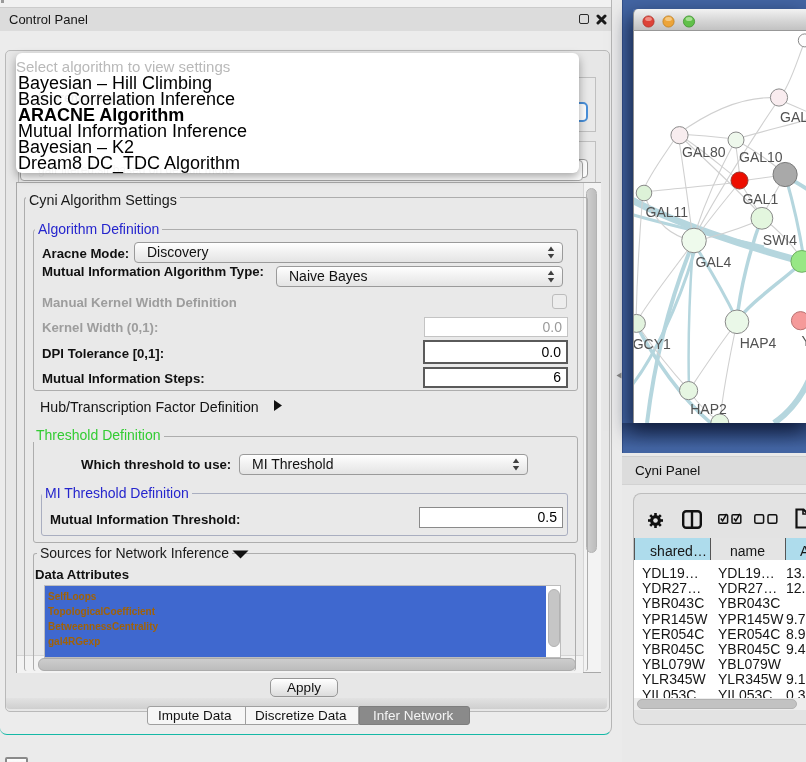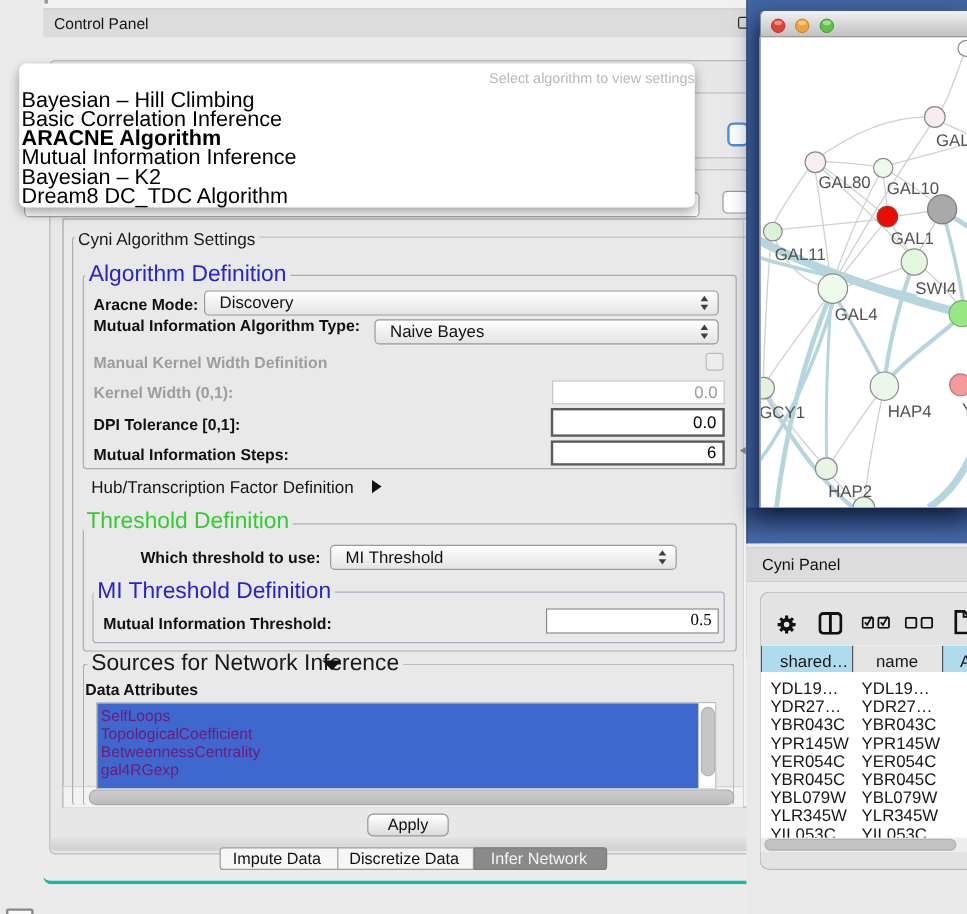--- a/index.html
+++ b/index.html
@@ -9,26 +9,26 @@
 .b{font-weight:bold;}
 
 .lbl{font-size:13.2px;font-weight:bold;color:#111;}
 .lbl.gray{color:#9d9d9d;}
 .field{position:absolute;background:#fff;border:1px solid #9f9f9f;font-size:14px;text-align:right;padding-right:5px;box-sizing:border-box;}
 .combo{position:absolute;box-sizing:border-box;border:1px solid #9a9a9a;border-radius:4px;
  background:linear-gradient(#ffffff,#f2f2f2 45%,#e4e4e4);font-size:14px;color:#111;}
 .combo .ct{position:absolute;left:12px;top:1px;}
 .combo .arr{position:absolute;right:7px;top:3px;width:8px;height:13px;}
 .gbox{position:absolute;border:1px solid #adadad;border-radius:3px;box-sizing:border-box;}
-.gtitle{position:absolute;background:#e9e9e9;padding:0 3px;font-size:19px;font-weight:normal;line-height:14px;color:#1a1a1a;}
+.gtitle{position:absolute;background:#e9e9e9;padding:0 3px;font-size:14px;font-weight:normal;line-height:14px;color:#1a1a1a;}
 </style>
 </head>
 <body>
 
-<div class="abs" id="cpwin" style="left:0;top:0;width:611px;height:734px;background:#ececec;border-right:1px solid #b5b5b5;border-bottom:3px solid #14b8a6;border-bottom-right-radius:8px;border-bottom-left-radius:7px;margin-left:36px;">
+<div class="abs" id="cpwin" style="left:0;top:0;width:611px;height:734px;background:#ececec;border-right:1px solid #b5b5b5;border-bottom:1px solid #14b8a6;border-bottom-right-radius:8px;border-bottom-left-radius:7px;">
 
   <div class="abs" style="left:0;top:0;width:611px;height:7px;background:#f1f1f1;"></div>
   <div class="abs" style="left:1px;top:0;width:3px;height:3px;background:#9a9a9a;"></div>
   <div class="abs" style="left:0;top:7px;width:611px;height:24px;background:#dcdcdc;border-top:1px solid #cbcbcb;box-sizing:border-box;"></div>
   <div class="abs" style="left:9px;top:12px;font-size:13px;color:#161616;">Control Panel</div>
   <div class="abs" style="left:579px;top:14px;width:10px;height:10px;border:1.8px solid #2a2a2a;border-radius:2px;box-sizing:border-box;"></div>
   <svg class="abs" style="left:596px;top:14px;" width="11" height="11" viewBox="0 0 11 11">
     <path d="M2 2 L9 9 M9 2 L2 9" stroke="#1a1a1a" stroke-width="3" stroke-linecap="round"></path>
   </svg>
 
@@ -99,51 +99,51 @@
     <span class="ct">MI Threshold</span>
     <svg class="arr" viewBox="0 0 8 13">
         <path d="M4 0.5 L7.2 5 L0.8 5 Z" fill="#3f3f3f"></path>
         <path d="M4 12.5 L7.2 8 L0.8 8 Z" fill="#3f3f3f"></path>
       </svg>
   </div>
 
   <div class="gbox" style="left:41px;top:493px;width:527px;height:43px;border-color:#a9aec0;"></div>
   <div class="gtitle" style="left:42px;top:486px;color:#2525cd;">MI Threshold Definition</div>
   <div class="abs lbl" style="left:50px;top:512px;">Mutual Information Threshold:</div>
-  <div class="field" style="left:419px;top:507px;width:144px;height:21px;border-color:#8a8a8a;color:#000;line-height:19px;font-family:Liberation Serif, serif;">0.5</div>
+  <div class="field" style="left:419px;top:507px;width:144px;height:21px;border-color:#8a8a8a;color:#000;line-height:19px;">0.5</div>
 
   <div class="gbox" style="left:33px;top:553px;width:543px;height:118px;border-bottom:none;"></div>
   <div class="gtitle" style="left:37px;top:546px;">Sources for Network Inference</div>
   <svg class="abs" style="left:232px;top:550px;z-index:3;" width="17" height="9" viewBox="0 0 17 9">
       <path d="M0.5 0.5 L16.5 0.5 L8.5 8.5 Z" fill="#111"></path>
     </svg>
 
   <div class="abs lbl" style="left:35px;top:567px;">Data Attributes</div>
   <div class="abs" style="left:44px;top:585px;width:515px;height:71px;background:#ffffff;border:1px solid #bdbdbd;overflow:hidden;">
     <div class="abs" style="left:0;top:0;width:501px;height:71px;background:#3f68cf;"></div>
-    <div class="abs" style="left:3px;top:3px;font-size:13px;line-height:15px;color:#701a75;">SelfLoops<br>TopologicalCoefficient<br>BetweennessCentrality<br>gal4RGexp</div>
+    <div class="abs" style="left:3px;top:3px;font-size:10px;line-height:15px;color:#a16207;font-weight:bold;">SelfLoops<br>TopologicalCoefficient<br>BetweennessCentrality<br>gal4RGexp</div>
     <div class="abs" style="left:503px;top:3px;width:10px;height:56px;background:#c6c6c6;border:1px solid #b2b2b2;border-radius:6px;"></div>
   </div>
 
   <div class="abs" style="left:270px;top:678px;width:68px;height:19px;border:1px solid #979797;border-radius:5px;background:linear-gradient(#ffffff,#dcdcdc);box-sizing:border-box;text-align:center;font-size:13.5px;color:#111;line-height:17px;">Apply</div>
 
   <div class="abs" style="left:147px;top:706px;width:323px;height:19px;font-size:13.5px;">
     <div class="abs" style="left:0;top:0;width:212px;height:19px;background:#f6f6f6;border:1px solid #9f9f9f;border-radius:3px 0 0 3px;box-sizing:border-box;"></div>
     <div class="abs" style="left:98px;top:0;width:1px;height:19px;background:#9f9f9f;"></div>
     <div class="abs" style="left:212px;top:0;width:111px;height:19px;background:#8a8a8a;border:1px solid #7e7e7e;border-radius:0 3px 3px 0;box-sizing:border-box;"></div>
     <span class="abs" style="left:11px;top:2px;color:#111;">Impute Data</span>
     <span class="abs" style="left:108px;top:2px;color:#111;">Discretize Data</span>
     <span class="abs" style="left:226px;top:2px;color:#f4f4f4;">Infer Network</span>
   </div>
 </div>
 
 <div class="abs" style="left:20px;top:160px;width:561px;height:19px;background:#ffffff;border:1px solid #a8a8a8;border-radius:4px;z-index:5;"></div>
 
 <div class="abs" style="left:16px;top:53px;width:563px;height:120px;background:#ffffff;border-radius:6px;box-shadow:0 4px 10px rgba(0,0,0,0.35);z-index:30;">
-  <div class="abs" style="left:0;top:5px;width:563px;text-align:right;font-size:12px;color:#b9b9b9;">Select algorithm to view settings</div>
+  <div class="abs" style="left:0;top:5px;width:563px;text-align:left;font-size:15px;color:#b9b9b9;">Select algorithm to view settings</div>
   <div class="abs" style="left:22px;top:38px;font-size:12px;color:#000;opacity:0.06;font-weight:bold;">Inference Algorithm</div>
   <div class="abs" style="left:22px;top:110px;font-size:12px;color:#000;opacity:0.04;">galFiltered.sif based on default mode</div>
   <div class="abs" style="left:2px;top:22px;font-size:18px;line-height:16px;color:#000;">
     Bayesian – Hill Climbing<br>
     Basic Correlation Inference<br>
     <span class="b">ARACNE Algorithm</span><br>
     Mutual Information Inference<br>
     Bayesian – K2<br>
     Dream8 DC_TDC Algorithm
   </div>
@@ -290,19 +290,20 @@
 
     <div class="abs" style="left:0;top:0;width:75.5px;height:22px;background:#aedcec;border-left:1.5px solid #555;box-sizing:border-box;"></div>
     <div class="abs" style="left:75.5px;top:0;width:75.5px;height:22px;background:#e4e4e4;border-left:1.5px solid #555;box-sizing:border-box;"></div>
     <div class="abs" style="left:151px;top:0;width:25px;height:22px;background:#aedcec;border-left:1.5px solid #555;box-sizing:border-box;"></div>
     <div class="abs" style="left:7px;top:5px;width:75px;text-align:center;">shared…</div>
     <div class="abs" style="left:76px;top:5px;width:75px;text-align:center;">name</div>
     <div class="abs" style="left:166px;top:5px;">A</div>
 
     <div class="abs" style="left:8px;top:28px;line-height:15.2px;">YDL19…<br>YDR27…<br>YBR043C<br>YPR145W<br>YER054C<br>YBR045C<br>YBL079W<br>YLR345W<br>YIL053C</div>
     <div class="abs" style="left:84px;top:28px;line-height:15.2px;">YDL19…<br>YDR27…<br>YBR043C<br>YPR145W<br>YER054C<br>YBR045C<br>YBL079W<br>YLR345W<br>YIL053C</div>
+    <div class="abs" style="left:152px;top:28px;line-height:15.2px;">13.<br>12.<br>&nbsp;<br>9.7<br>8.9<br>9.4<br>&nbsp;<br>9.1<br>0.3</div>
 
     <div class="abs" style="left:0;top:160px;width:172px;height:12px;background:#ededed;"></div>
     <div class="abs" style="left:3px;top:160.5px;width:158px;height:8.5px;background:#c2c2c2;border:1px solid #b2b2b2;border-radius:5px;"></div>
   </div>
 </div>
 
 <div class="abs" style="left:5px;top:757px;width:19px;height:12px;border:2px solid #8a8a8a;border-radius:2px;background:linear-gradient(#ffffff,#e0e0e0);"></div>
 
 </body></html>

